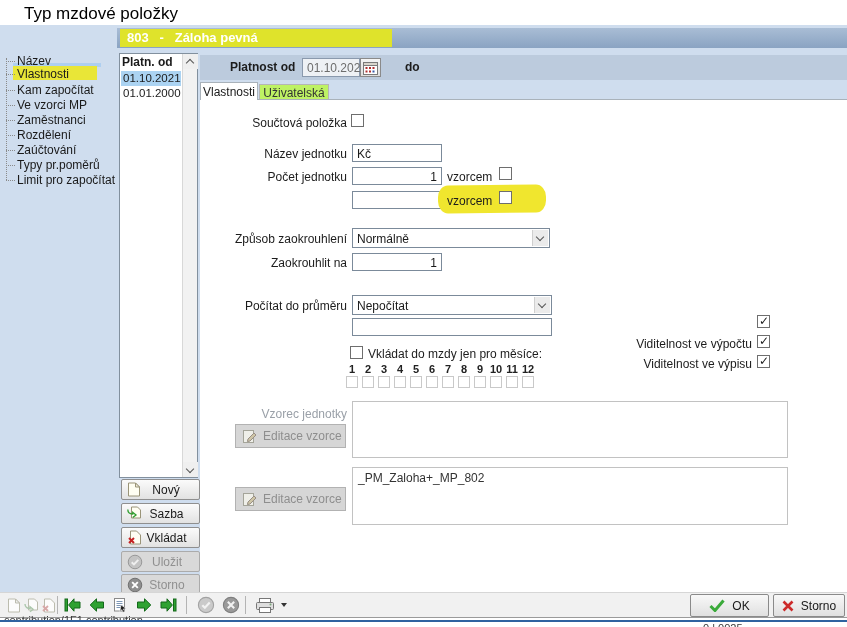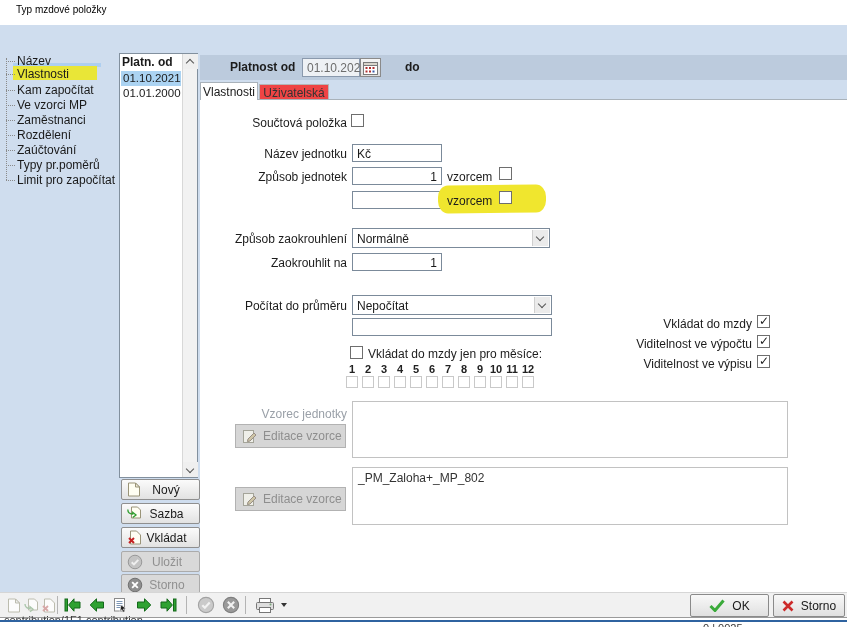--- a/index.html
+++ b/index.html
@@ -5,21 +5,21 @@
   *{margin:0;padding:0;box-sizing:border-box}
   html,body{background:#fff}
   body{font-family:"Liberation Sans","DejaVu Sans",sans-serif;font-size:12px;color:#1a1a1a}
   .screen{position:relative;width:847px;height:627px;overflow:hidden;background:#fff}
   .abs{position:absolute}
   .lbl{position:absolute;white-space:nowrap;font-size:12px;color:#1c1c1c}
   .r{text-align:right}
   .b{font-weight:bold}
   .gray{color:#9aa0a8}
   .main-bg{position:absolute;left:0;top:25px;width:847px;height:567px;background:#cfddee}
-  .page-title{position:absolute;left:16px;top:4px;font-size:10px;color:#000;white-space:nowrap}
+  .page-title{position:absolute;left:24px;top:4px;font-size:17px;color:#000;white-space:nowrap}
   .header-bar{position:absolute;left:117px;top:28px;width:730px;height:20px;background:linear-gradient(#a9bdd5,#8aa3c2)}
   .hl-title{position:absolute;left:3px;top:1px;height:18px;min-width:272px;background:#dfe32b;color:#fff;font-weight:bold;font-size:13px;padding:1px 8px 0 7px;white-space:pre}
   .tree-line{position:absolute;left:6px;top:58px;height:122px;border-left:1px dotted #8a8a8a}
   .tree-item{position:absolute;left:2px;height:14px;padding-left:15px;white-space:nowrap;cursor:default}
   .tree-item::before{content:"";position:absolute;left:4px;top:7px;width:9px;border-top:1px dotted #8a8a8a}
   .hl-side{position:absolute;left:13px;top:66px;width:84px;height:14px;background:#e9e637}
   .sel-strip{position:absolute;left:13px;top:63px;width:88px;height:4px;background:#aecff0}
   .listbox{position:absolute;left:119px;top:53px;width:79px;height:425px;background:#fff;border:1px solid #82909e}
   .list-header{position:absolute;left:2px;top:1px;font-weight:bold;font-size:12px}
   .list-item{position:absolute;left:1px;width:60px;height:15px;font-size:11.5px;padding:1px 0 0 2px;white-space:nowrap}
@@ -30,21 +30,21 @@
   .chev.up{left:4px;top:6px;transform:rotate(135deg)}
   .chev.down{left:4px;top:2px;transform:rotate(-45deg)}
   .sbtn{position:absolute;left:121px;width:79px;height:21px;display:flex;align-items:center;background:linear-gradient(#fbfbfb,#e2e2e2);border:1px solid #8f8f8f;border-radius:2px;font-size:12px;padding-left:5px;cursor:default}
   .sbtn .cap{margin:0 auto;padding-right:8px}
   .sbtn.dis{background:#d9d9d9;color:#909090;border-color:#ababab}
   .valrow{position:absolute;left:200px;top:55px;width:647px;height:25px;background:#bccbdd}
   .datefield{position:absolute;left:302px;top:58px;width:58px;height:19px;background:#eef1f5;border:1px solid #8a99ad;color:#6d6d6d;font-size:12px;padding:2px 0 0 4px}
   .calbtn{position:absolute;left:360px;top:58px;width:21px;height:19px;background:linear-gradient(#f5f5f5,#dedede);border:1px solid #8a8a8a;display:flex;align-items:center;justify-content:center}
   .tab{position:absolute;font-size:12px;text-align:center;cursor:default}
   .tab.active{left:200px;top:82px;width:58px;height:18px;background:#fff;border:1px solid #a9b2ba;border-bottom:none;padding-top:2px;z-index:3}
-  .tab.idle{left:259px;top:84px;width:70px;height:28px;background:#ef4444;border:1px solid #b5b5b5;border-bottom:none;padding-top:1px;color:#333}
+  .tab.idle{left:259px;top:84px;width:70px;height:28px;background:#bef264;border:1px solid #b5b5b5;border-bottom:none;padding-top:1px;color:#333}
   .content{position:absolute;left:200px;top:99px;width:647px;height:493px;background:#fff;border-top:1px solid #a9b2ba}
   .inp{position:absolute;background:#fff;border:1px solid #7b8a9a;font-size:12px;padding:2px 4px 0 4px;white-space:nowrap;overflow:hidden}
   .inp.num{text-align:right}
   .chk{position:absolute;width:13px;height:13px;background:#fff;border:1px solid #6e6e6e}
   .chk.checked::after{content:"✓";position:absolute;left:1px;top:-2px;font-size:12px;font-weight:bold;color:#1a1a1a;font-family:"DejaVu Sans",sans-serif}
   .dd{position:absolute;background:#fff;border:1px solid #7b8a9a;height:20px}
   .dd .txt{position:absolute;left:4px;top:3px;white-space:nowrap;font-size:12px}
   .dd .btn{position:absolute;right:1px;top:1px;width:16px;height:16px;background:#ebebeb;border-left:1px solid #cfcfcf}
   .mcell{width:16px;display:flex;justify-content:center}
   .mnum{width:16px;text-align:center;font-size:11px;font-weight:bold;color:#222}
@@ -63,20 +63,23 @@
   .status-right{position:absolute;left:703px;top:622px;height:5px;overflow:hidden;font-size:11px;color:#3a3a3a;z-index:6}
 </style>
 </head>
 <body>
 
 <div class="screen">
 
   <div class="page-title">Typ mzdové položky</div>
   <div class="main-bg"></div>
 
+  <div class="header-bar">
+    <span class="hl-title">803   -   Záloha pevná</span>
+  </div>
 
   <div class="tree-line"></div>
   <div class="sel-strip"></div>
   <div class="hl-side"></div>
   <div class="tree-item" style="top:54px"><span>Název</span></div>
   <div class="tree-item" style="top:67px;z-index:2"><span>Vlastnosti</span></div>
   <div class="tree-item" style="top:83px"><span>Kam započítat</span></div>
   <div class="tree-item" style="top:98px"><span>Ve vzorci MP</span></div>
   <div class="tree-item" style="top:113px"><span>Zaměstnanci</span></div>
   <div class="tree-item" style="top:128px"><span>Rozdělení</span></div>
@@ -156,21 +159,21 @@
   <div class="tab active">Vlastnosti</div>
   <div class="tab idle">Uživatelská</div>
   <div class="content"></div>
 
   <div class="lbl r" style="left:147px;top:116px;width:200px">Součtová položka</div>
   <div class="chk" style="left:351px;top:114px"></div>
 
   <div class="lbl r" style="left:147px;top:147px;width:200px">Název jednotku</div>
   <div class="inp" style="left:352px;top:144px;width:90px;height:18px">Kč</div>
 
-  <div class="lbl r" style="left:147px;top:170px;width:200px">Způsob jednotek</div>
+  <div class="lbl r" style="left:147px;top:170px;width:200px">Počet jednotku</div>
   <div class="inp num" style="left:352px;top:167px;width:90px;height:18px">1</div>
   <div class="lbl" style="left:447px;top:170px">vzorcem</div>
   <div class="chk" style="left:499px;top:167px"></div>
 
   <div class="hl-blob"></div>
   <div class="inp" style="left:352px;top:191px;width:90px;height:18px"></div>
   <div class="lbl z2" style="left:447px;top:194px">vzorcem</div>
   <div class="chk z2" style="left:499px;top:191px"></div>
 
   <div class="lbl r" style="left:147px;top:232px;width:200px">Způsob zaokrouhlení</div>
@@ -240,21 +243,20 @@
         <span class="mbox"></span>
       </span>
       <span class="mcell">
         <span class="mbox"></span>
       </span>
       <span class="mcell">
         <span class="mbox"></span>
       </span>
   </div>
 
-  <div class="lbl r" style="left:552px;top:317px;width:200px">Vkládat do mzdy</div>
   <div class="chk checked" style="left:757px;top:315px"></div>
   <div class="lbl r" style="left:552px;top:337px;width:200px">Viditelnost ve výpočtu</div>
   <div class="chk checked" style="left:757px;top:335px"></div>
   <div class="lbl r" style="left:552px;top:357px;width:200px">Viditelnost ve výpisu</div>
   <div class="chk checked" style="left:757px;top:355px"></div>
 
   <div class="lbl r gray" style="left:147px;top:407px;width:200px">Vzorec jednotky</div>
   <div class="ta" style="left:352px;top:401px;width:436px;height:57px"></div>
   <div class="edbtn" style="top:424px">
     <svg width="15" height="15" viewBox="0 0 15 15" opacity="0.65">

